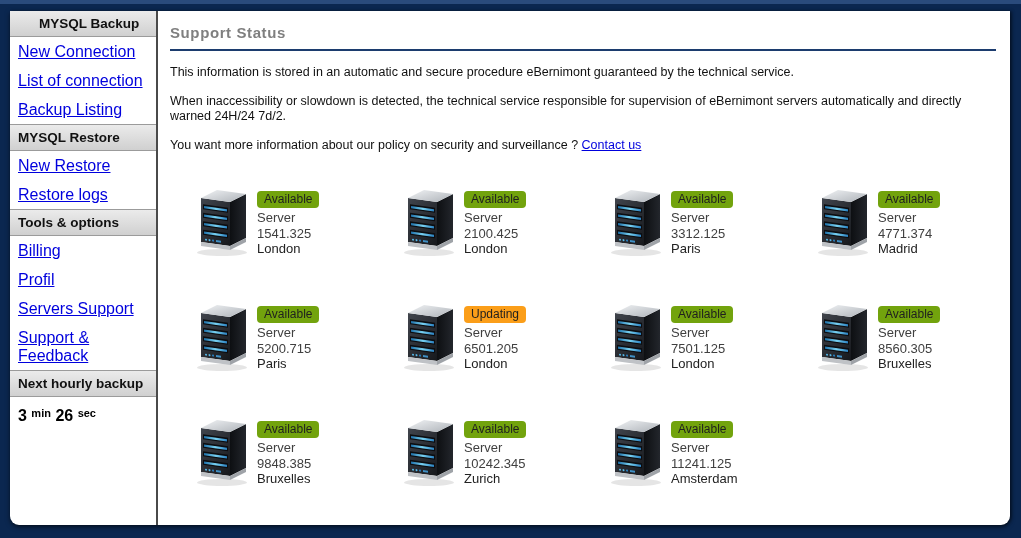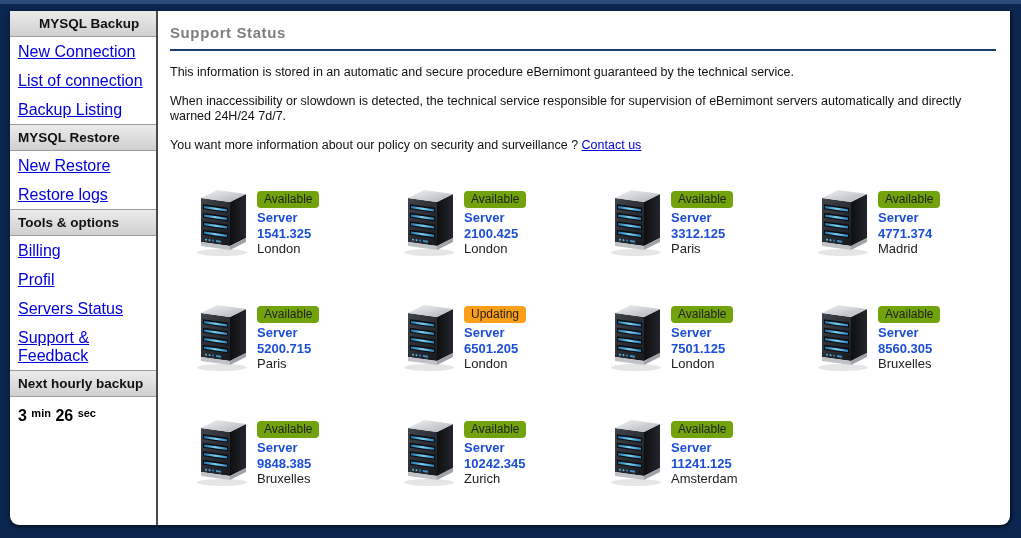--- a/index.html
+++ b/index.html
@@ -66,21 +66,21 @@
   }
   .server-cell { display:flex; align-items:flex-start; }
   .server-icon { flex:0 0 56px; width:56px; height:72px; display:block; }
   .server-info { margin-left:7px; padding-top:4px; }
   .badge {
     display:inline-block;
     font-size:12px; color:#1f1f1f;
     padding:1px 7px 2px; border-radius:4px;
     margin-bottom:2px;
   }
-  .srv-name, .srv-num { font-size:13px; font-weight:bold; color:#1d4ed8; line-height:15.5px; }
+  .srv-name, .srv-num { font-size:13px; font-weight:normal; color:#404040; line-height:15.5px; }
   .srv-loc { font-size:13px; color:#222; line-height:15.5px; }
 </style>
 </head>
 <body>
 
 <div class="top-strip"></div>
 
 <div class="page-wrap">
 
   <div class="sidebar">
@@ -89,37 +89,37 @@
     <a class="side-link">List of connection</a>
     <a class="side-link">Backup Listing</a>
 
     <div class="section-header">MYSQL Restore</div>
     <a class="side-link">New Restore</a>
     <a class="side-link">Restore logs</a>
 
     <div class="section-header">Tools &amp; options</div>
     <a class="side-link">Billing</a>
     <a class="side-link">Profil</a>
-    <a class="side-link">Servers Status</a>
+    <a class="side-link">Servers Support</a>
     <a class="side-link">Support &amp; Feedback</a>
 
     <div class="section-header">Next hourly backup</div>
     <div class="countdown">
       <span class="num">3</span>
       <span class="unit">min</span>
       <span class="num">26</span>
       <span class="unit">sec</span>
     </div>
   </div>
 
   <div class="main">
     <div class="page-title">Support Status</div>
 
     <p>This information is stored in an automatic and secure procedure eBernimont guaranteed by the technical service.</p>
-    <p>When inaccessibility or slowdown is detected, the technical service responsible for supervision of eBernimont servers automatically and directly warned 24H/24 7d/7.</p>
+    <p>When inaccessibility or slowdown is detected, the technical service responsible for supervision of eBernimont servers automatically and directly warned 24H/24 7d/2.</p>
     <p><span>You want more information about our policy on security and surveillance ? </span><a class="contact-link">Contact us</a></p>
 
     <div class="server-grid">
 
       <div class="server-cell">
         <span class="server-icon">
   <svg width="56" height="72" viewBox="0 0 56 72" xmlns="http://www.w3.org/2000/svg">
     <defs>
       <linearGradient id="gt" x1="0" y1="0" x2="1" y2="1">
         <stop offset="0" stop-color="#f0f2f4"></stop>

